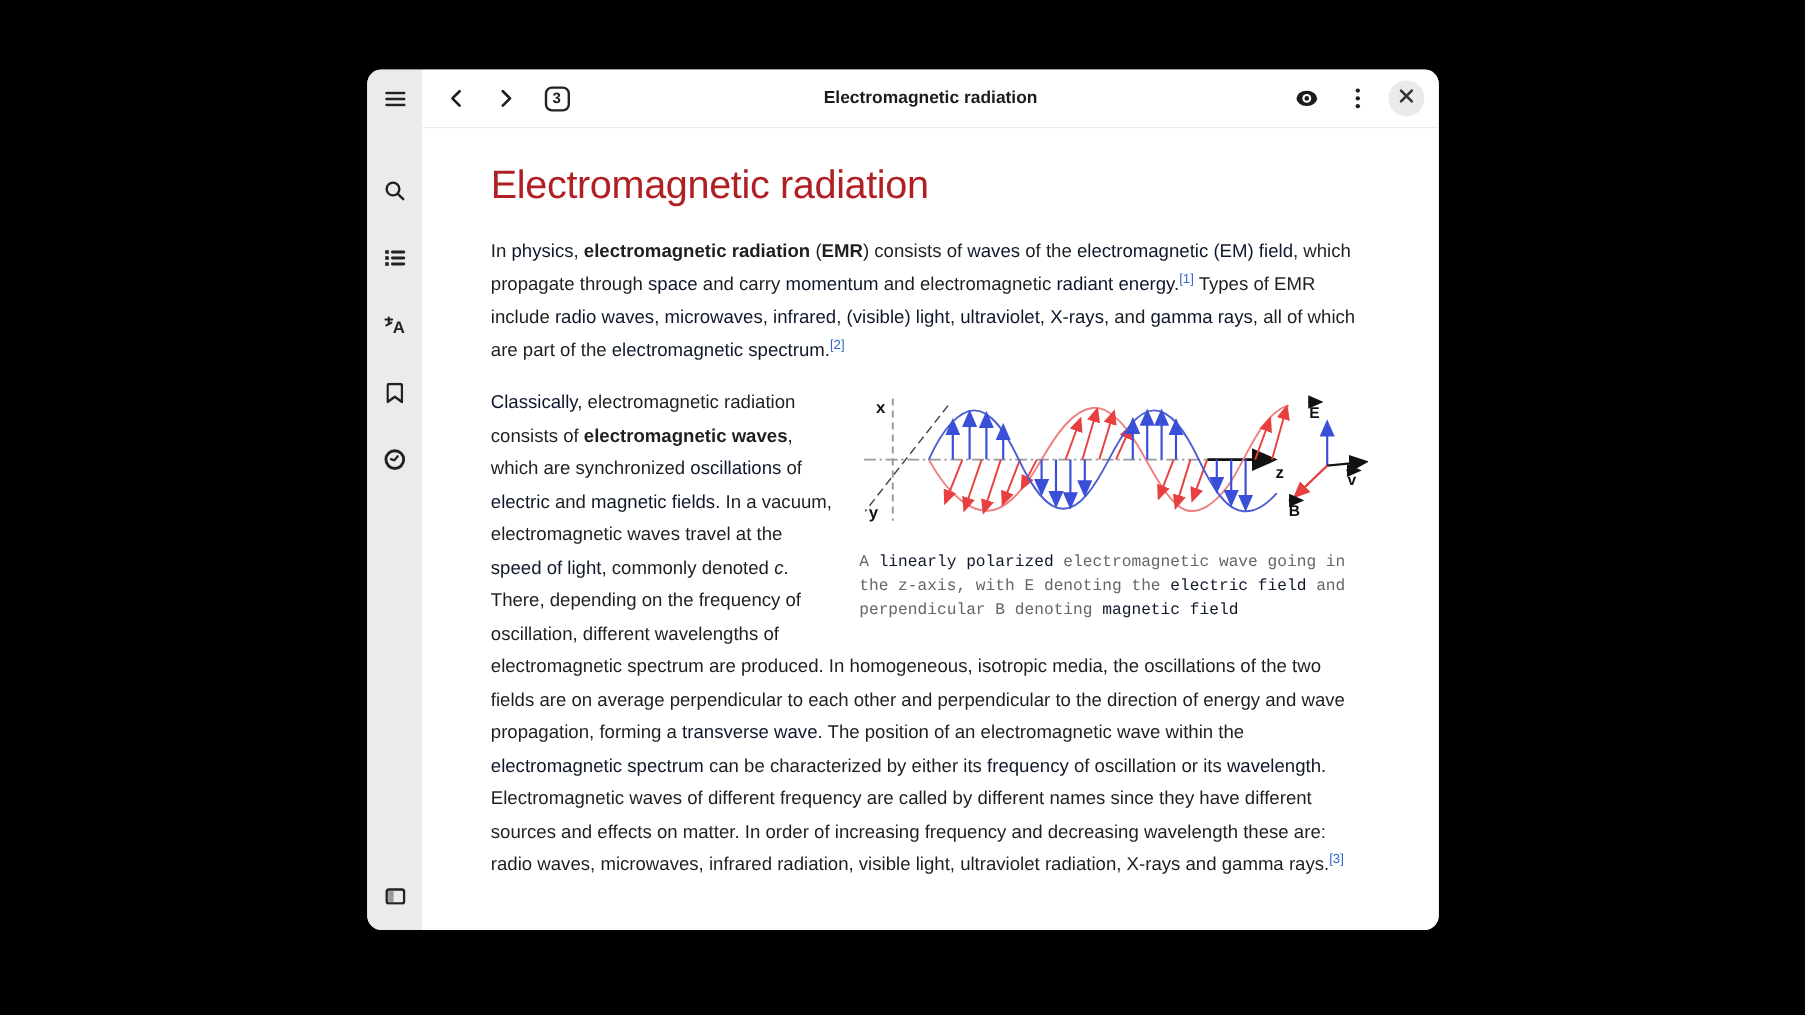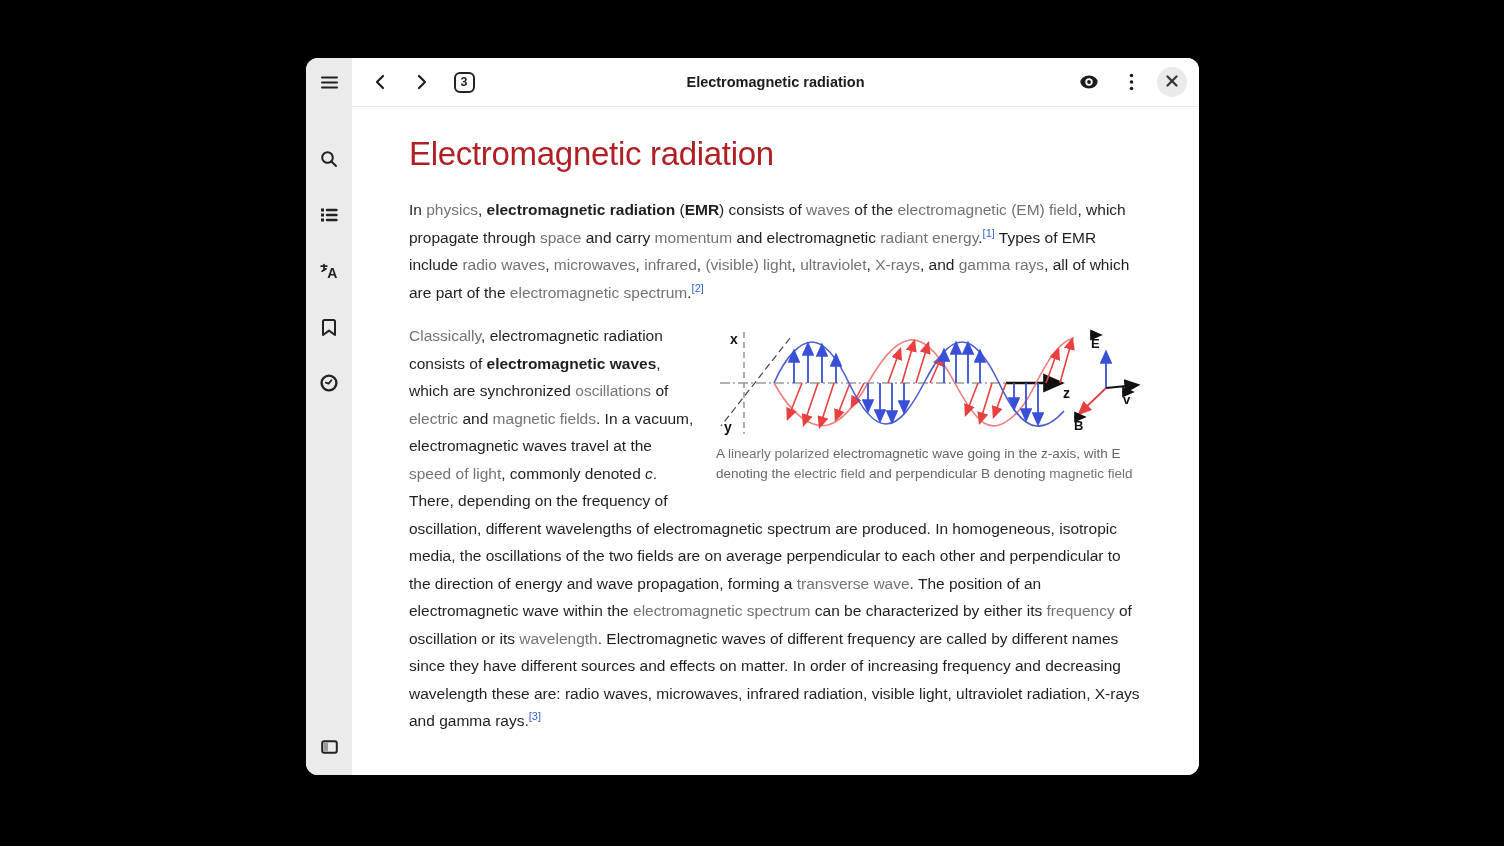--- a/index.html
+++ b/index.html
@@ -34,29 +34,29 @@
   .close-btn { width: 30px; height: 30px; border-radius: 50%; background: #eaeaea;
     display: flex; align-items: center; justify-content: center; }
 
   
   .content { position: absolute; left: 46px; right: 0; top: 49px; bottom: 0;
     background: #fff; padding: 27px 59px 0 57px; overflow: hidden; }
   h1.article-title { font-size: 33px; line-height: 40px; font-weight: 400;
     letter-spacing: -0.3px; color: #b01f24; margin: 0 0 22px; }
   .body-text { font-size: 15.5px; line-height: 27.5px; color: #1f1f1f; }
   .body-text p { margin: 0 0 16px; }
-  .link { color: #737373; cursor: pointer; }
+  .link { color: #0f172a; cursor: pointer; }
   .b { font-weight: 700; }
   .i { font-style: italic; }
   sup.ref { color: #3366cc; font-size: 11px; line-height: 0; cursor: pointer; }
 
   
   figure.em-figure { float: right; width: 424px; margin: 4px 0 6px 22px; }
   figure.em-figure svg { display: block; }
-  figcaption { font-size: 13.5px; line-height: 20px; color: #666; margin-top: 6px; }
+  figcaption { font-size: 13.5px; line-height: 20px; color: #666; margin-top: 22px; font-family: Liberation Mono, monospace; }
 </style>
 </head>
 <body>
 
 <div class="window">
 
   <div class="sidebar">
     <div class="sb-top">
       <div class="icon-btn">
         <span>

